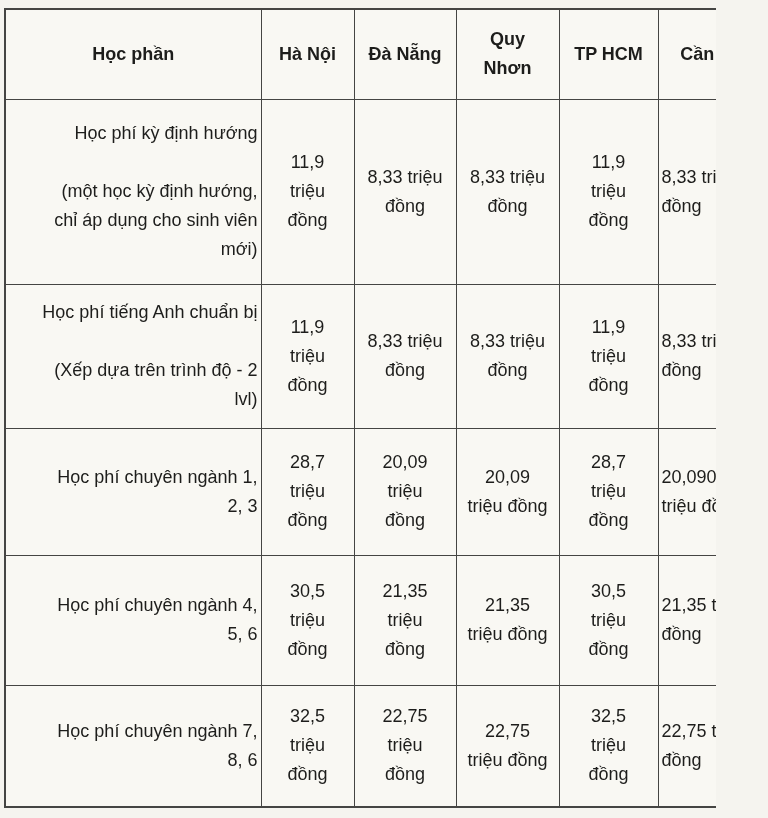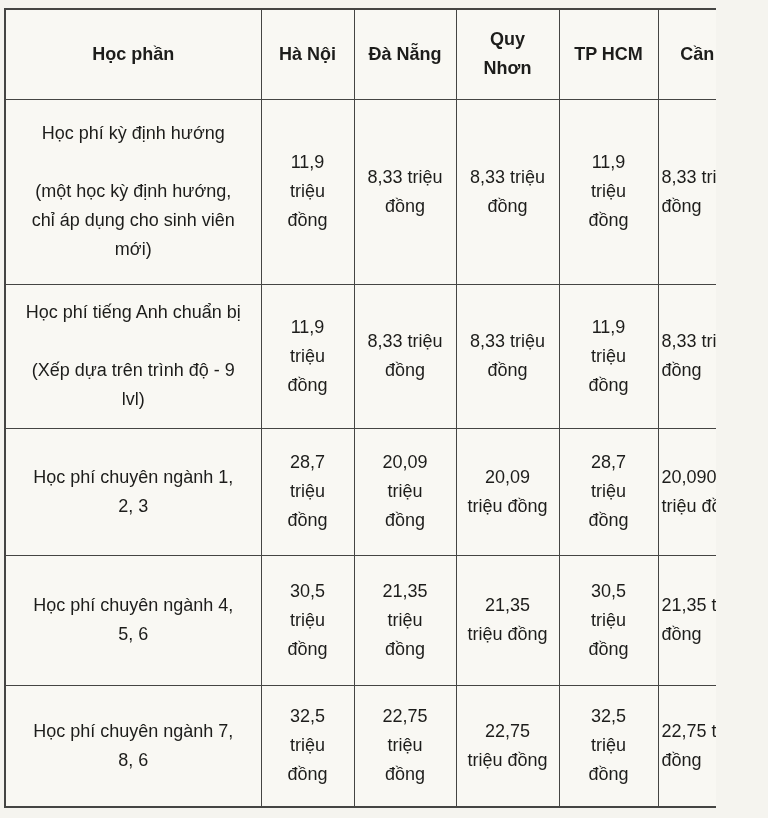--- a/index.html
+++ b/index.html
@@ -48,21 +48,21 @@
   
   tr.hdr  { height: 90px; }
   tr.r0   { height: 185px; }
   tr.r1   { height: 144px; }
   tr.r2   { height: 127px; }
   tr.r3   { height: 130px; }
   tr.r4   { height: 122px; }
 
   
   td.c0 {
-    text-align: center;
+    text-align: right;
     padding-left: 6px;
     padding-right: 10px;
   }
   td.c1, td.c2, td.c3, td.c4 { text-align: center; }
   td.c5, th.c5 {
     text-align: left;
     padding-left: 10px;
     padding-right: 4px;
   }
 </style>
@@ -106,21 +106,21 @@
 đồng</td>
         <td class="c4">11,9
 triệu
 đồng</td>
         <td class="c5">8,33 triệu
 đồng</td>
       </tr>
       <tr class="r1">
         <td class="c0">Học phí tiếng Anh chuẩn bị
 
-(Xếp dựa trên trình độ - 9
+(Xếp dựa trên trình độ - 2
 lvl)</td>
         <td class="c1">11,9
 triệu
 đồng</td>
         <td class="c2">8,33 triệu
 đồng</td>
         <td class="c3">8,33 triệu
 đồng</td>
         <td class="c4">11,9
 triệu

